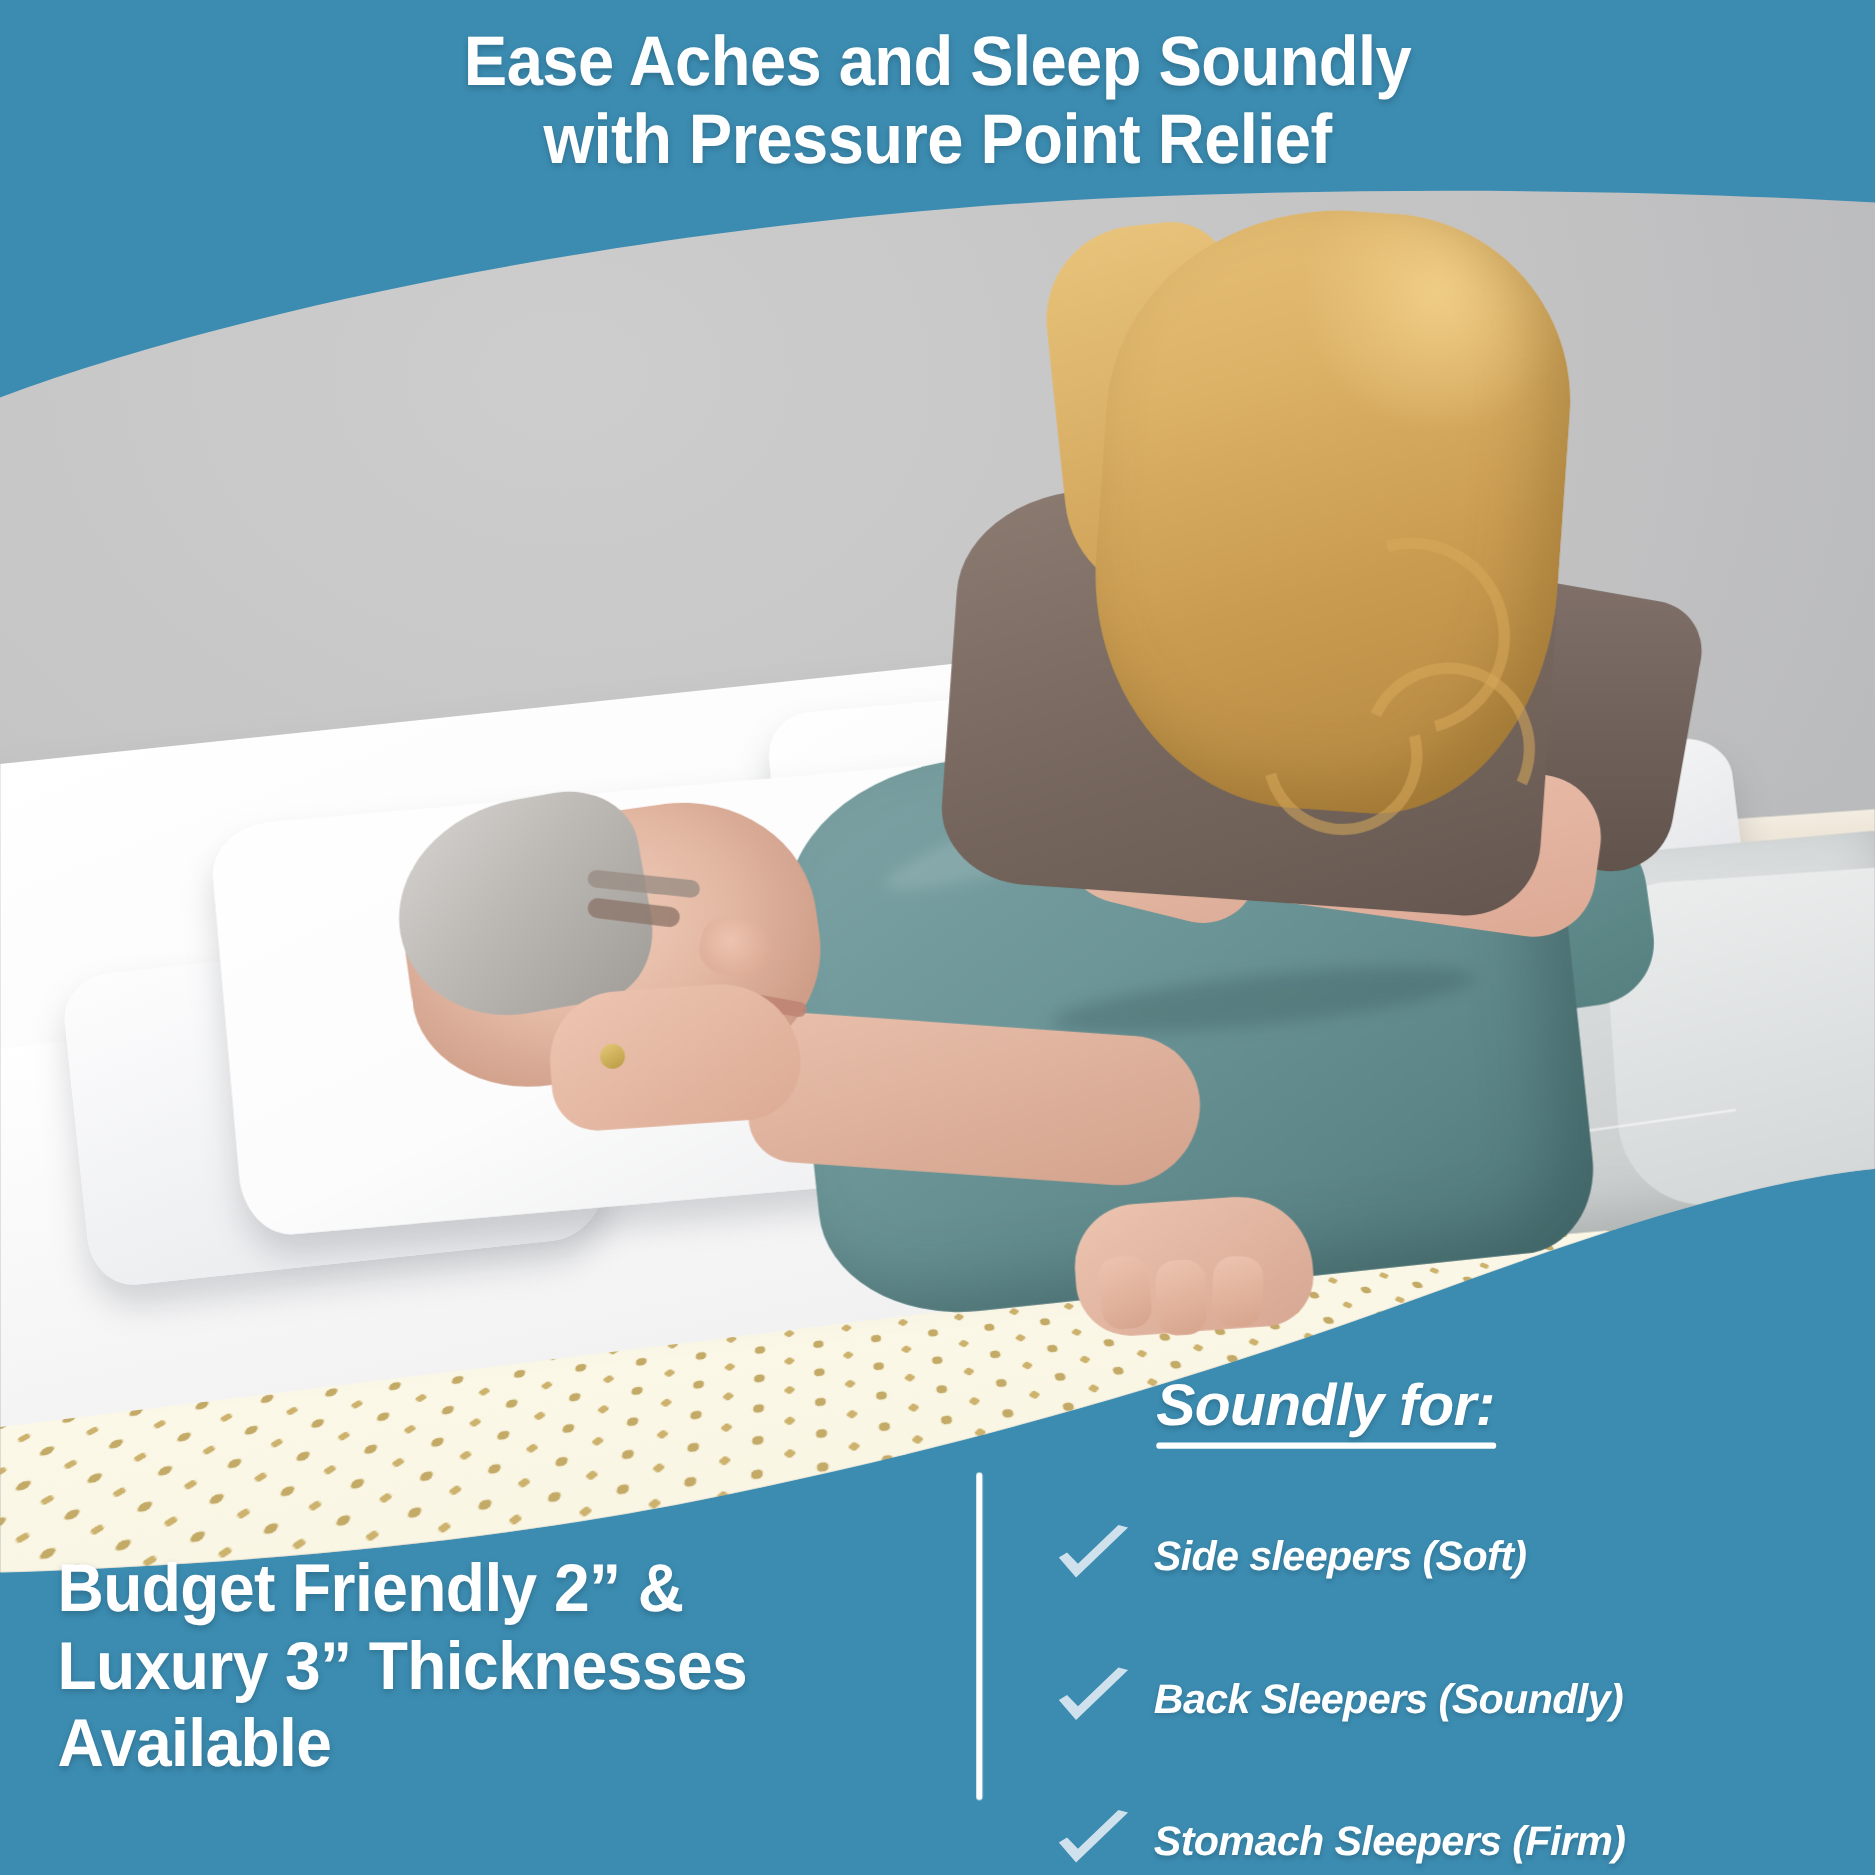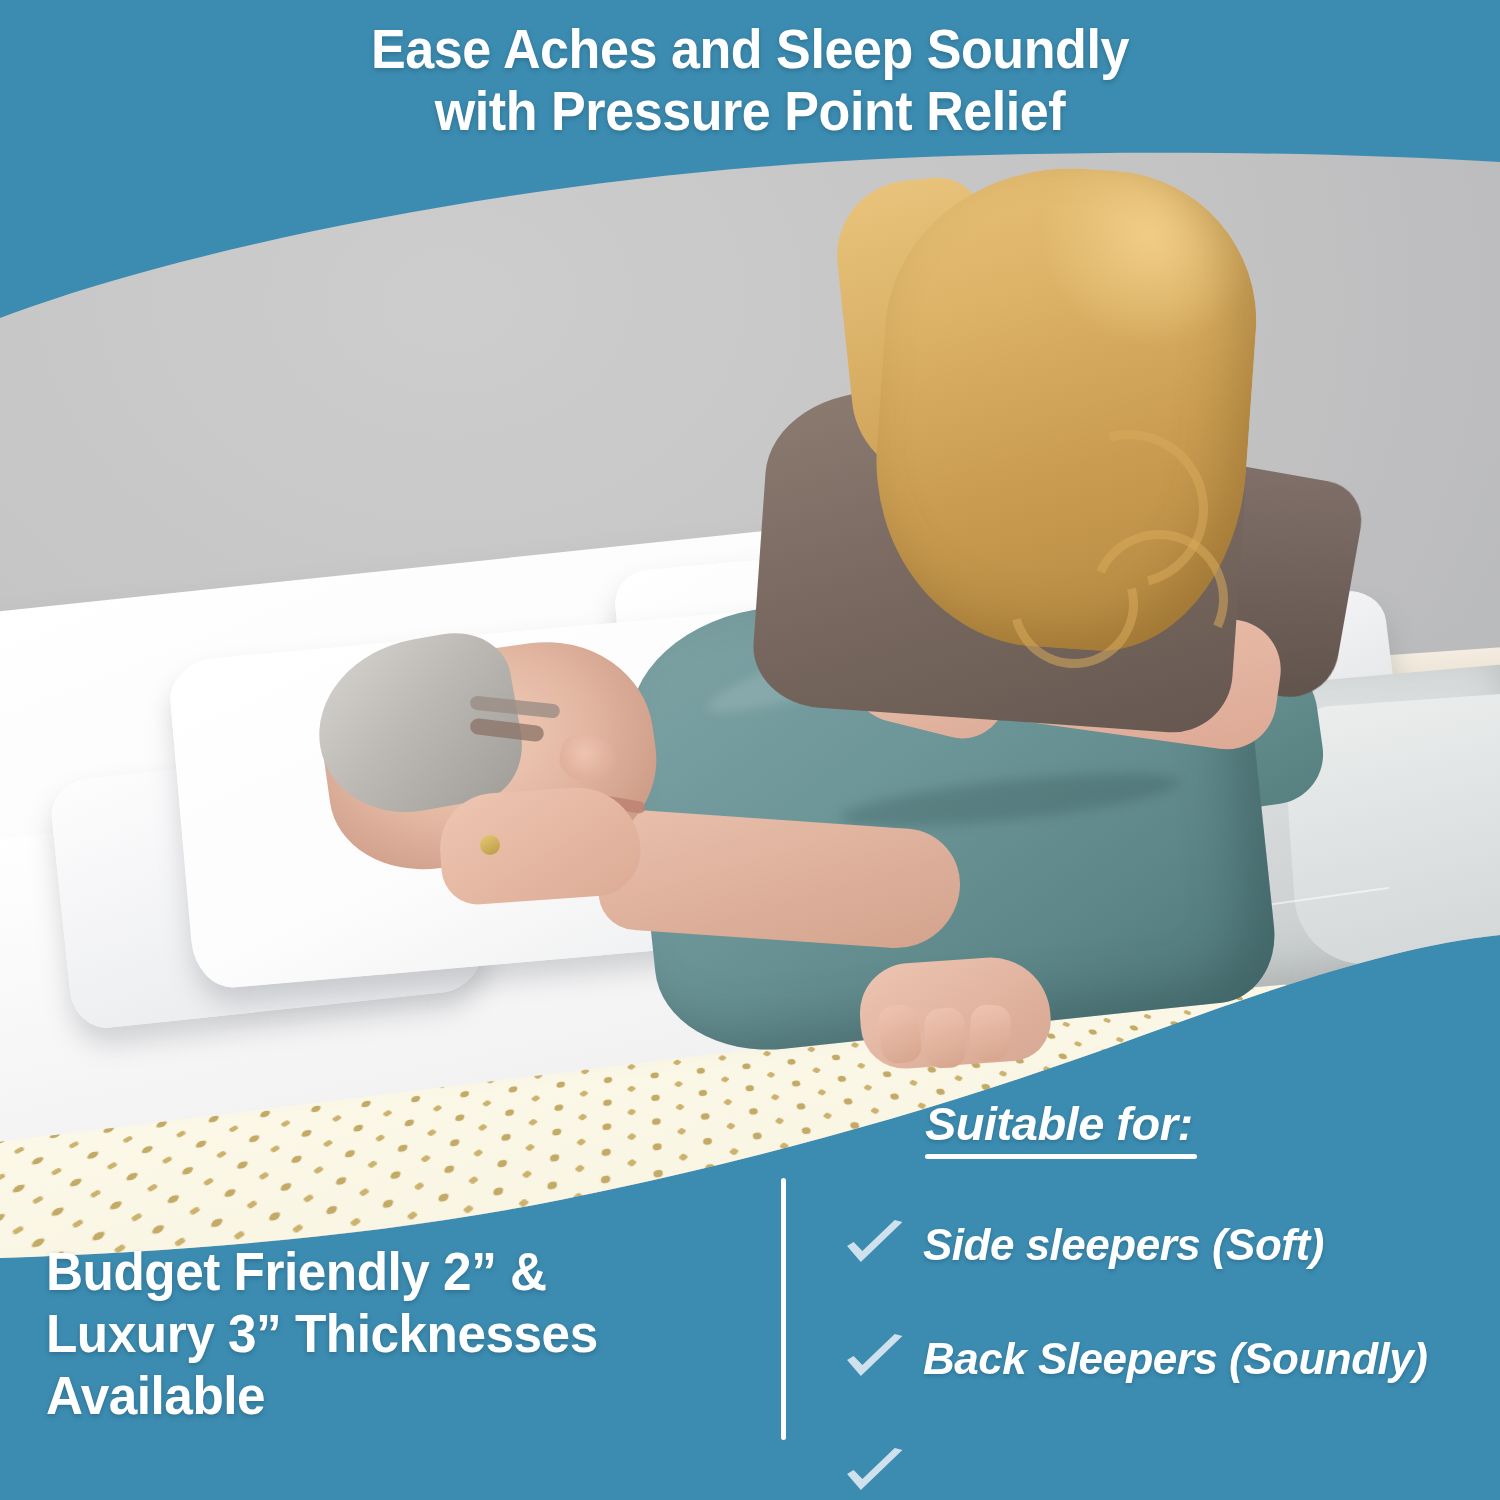--- a/index.html
+++ b/index.html
@@ -264,21 +264,21 @@
     text-shadow:0 2px 4px rgba(20,60,80,.3);
   }
   #suitable-underline{
     margin-top:4px;width:272px;height:5px;background:#ffffff;border-radius:3px;
   }
 
   #checklist{position:absolute;left:845px;top:1218px;width:640px;}
   .check-row{display:flex;align-items:center;margin-bottom:60px;}
   .check-icon{flex:0 0 auto;width:64px;height:54px;margin-right:14px;}
   .check-label{
-    color:#ffffff;font-style:italic;font-weight:bold;font-size:44px;
+    color:#ffffff;font-style:italic;font-weight:bold;font-size:33px;
     line-height:48px;letter-spacing:-0.5px;white-space:nowrap;
     text-shadow:0 2px 4px rgba(20,60,80,.3);
   }
 </style>
 </head>
 <body>
 
 <div id="stage">
 
   <div id="photo-panel">
@@ -352,21 +352,21 @@
 
   <div id="bottom-left">
     <span class="bl">Budget Friendly 2” &amp;</span>
     <span class="bl">Luxury 3” Thicknesses</span>
     <span class="bl">Available</span>
   </div>
 
   <div id="divider"></div>
 
   <div id="suitable-block">
-    <div id="suitable-title">Suitable for:</div>
+    <div id="suitable-title">Soundly for:</div>
     <div id="suitable-underline"></div>
   </div>
 
   <div id="checklist">
 
     <div class="check-row">
       <span class="check-icon">
         <svg viewBox="0 0 64 54" width="64" height="54" aria-hidden="true">
           <path d="M6 28 L22 44 L58 4 L50 2 L22 33 L12 24 Z" fill="#cfe1ec" transform="skewX(-8)"></path>
         </svg>
@@ -382,17 +382,18 @@
       </span>
       <span class="check-label">Back Sleepers (Soundly)</span>
     </div>
 
     <div class="check-row">
       <span class="check-icon">
         <svg viewBox="0 0 64 54" width="64" height="54" aria-hidden="true">
           <path d="M6 28 L22 44 L58 4 L50 2 L22 33 L12 24 Z" fill="#cfe1ec" transform="skewX(-8)"></path>
         </svg>
       </span>
+      <span class="check-label">Stomach Sleepers (Firm)</span>
     </div>
 
   </div>
 
 </div>
 
 </body></html>

